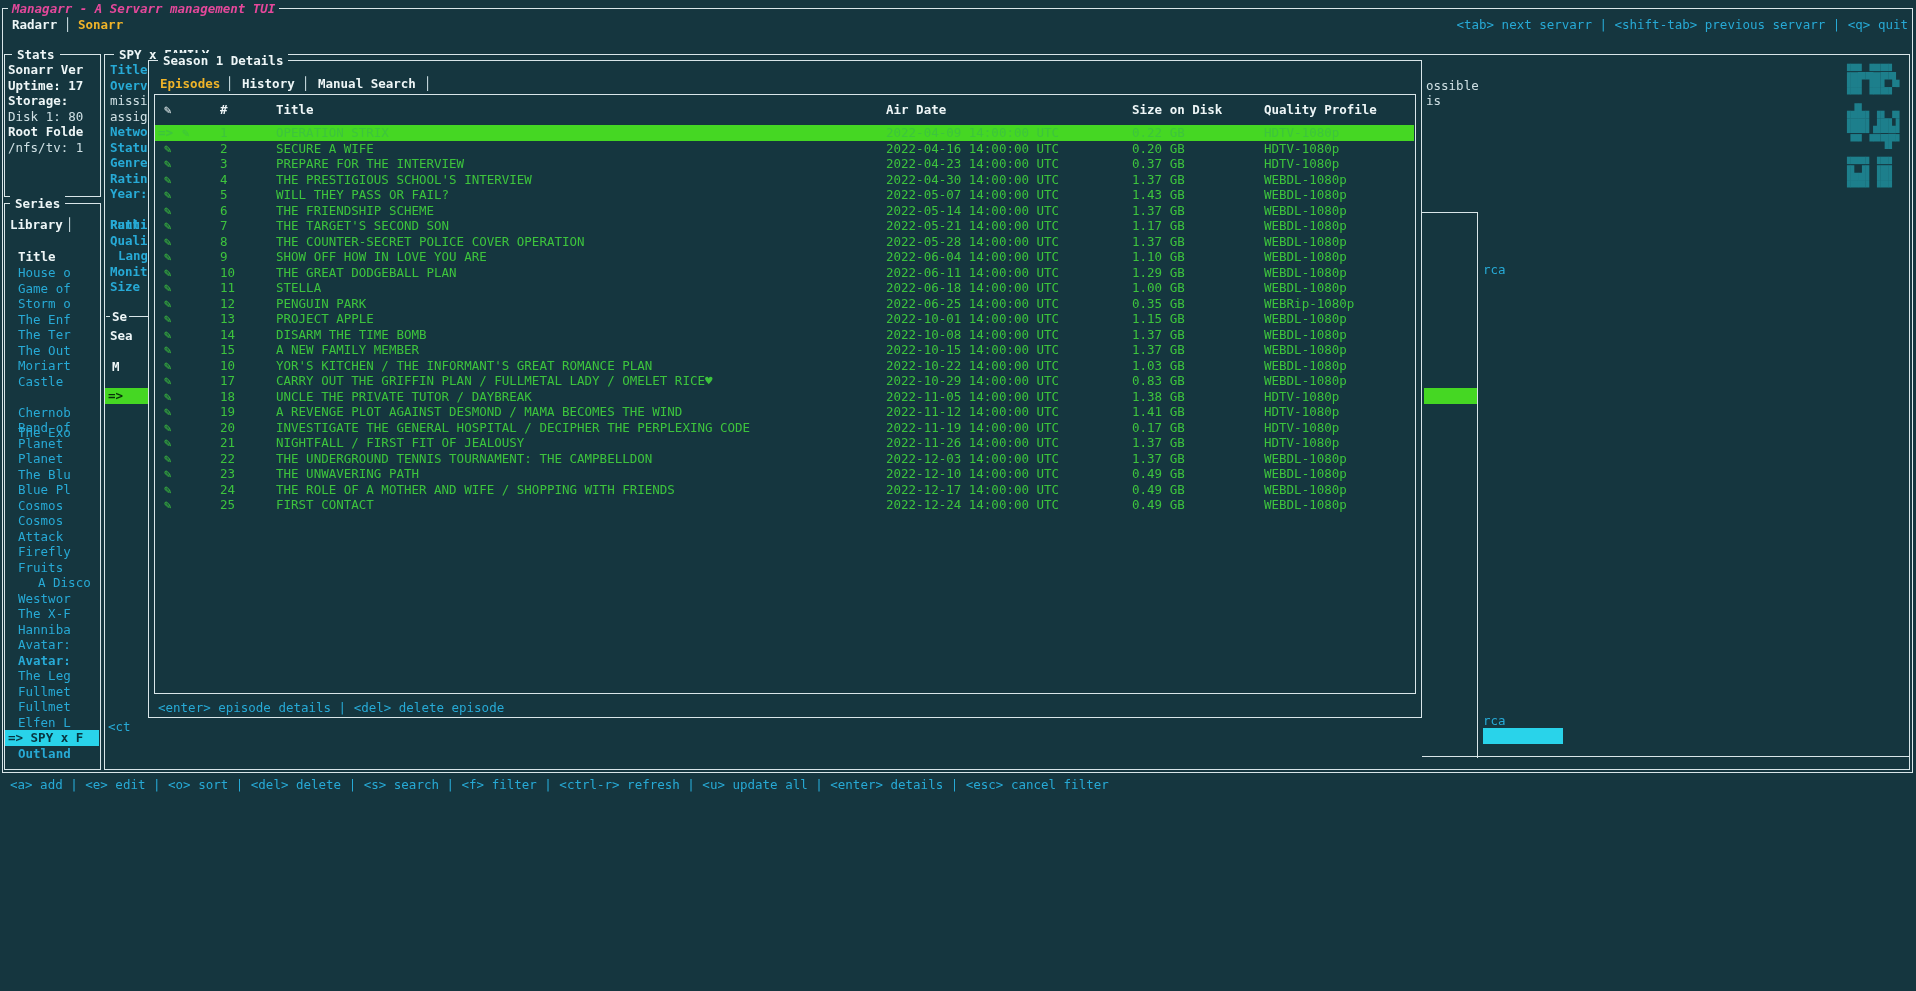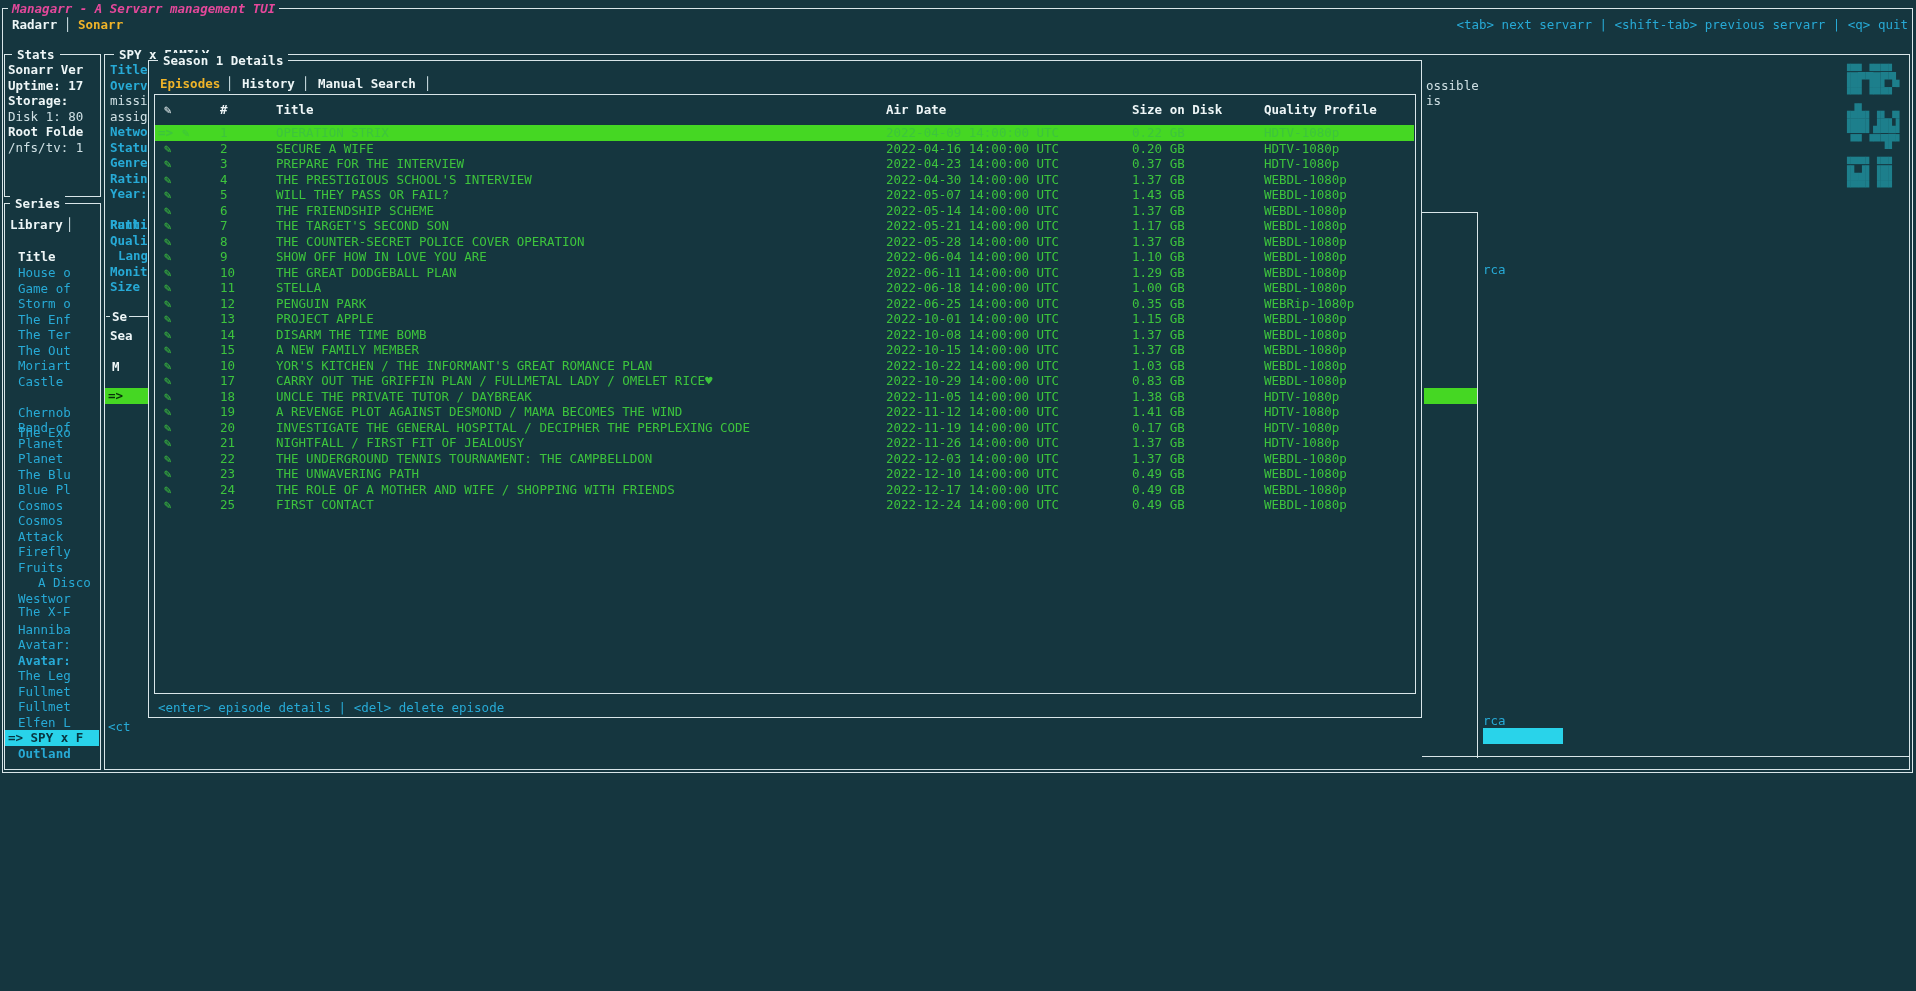--- a/index.html
+++ b/index.html
@@ -86,21 +86,21 @@
       <span class="t cyan series-item" style="left: 14px; top: 248px;">Planet</span>
       <span class="t cyan series-item" style="left: 14px; top: 263.5px;">The Blu</span>
       <span class="t cyan series-item" style="left: 14px; top: 279px;">Blue Pl</span>
       <span class="t cyan series-item" style="left: 14px; top: 294.5px;">Cosmos</span>
       <span class="t cyan series-item" style="left: 14px; top: 310px;">Cosmos</span>
       <span class="t cyan series-item" style="left: 14px; top: 325.5px;">Attack</span>
       <span class="t cyan series-item" style="left: 14px; top: 341px;">Firefly</span>
       <span class="t cyan series-item" style="left: 14px; top: 356.5px;">Fruits</span>
       <span class="t cyan series-item" style="left: 14px; top: 372px; margin-left: 20px;">A Disco</span>
       <span class="t cyan series-item" style="left: 14px; top: 387.5px;">Westwor</span>
-      <span class="t cyan series-item" style="left: 14px; top: 403px; font-family: Liberation Mono, monospace;">The X-F</span>
+      <span class="t cyan series-item" style="left: 14px; top: 403px;">The X-F</span>
       <span class="t cyan series-item" style="left: 14px; top: 418.5px;">Hanniba</span>
       <span class="t cyan series-item" style="left: 14px; top: 434px;">Avatar:</span>
       <span class="t white bold series-item" style="left: 14px; top: 449.5px;">Avatar:</span>
       <span class="t cyan series-item" style="left: 14px; top: 465px;">The Leg</span>
       <span class="t cyan series-item" style="left: 14px; top: 480.5px;">Fullmet</span>
       <span class="t cyan series-item" style="left: 14px; top: 496px;">Fullmet</span>
       <span class="t cyan series-item" style="left: 14px; top: 511.5px;">Elfen L</span>
       <div class="sel-row hl-cyan" style="left: 1px; top: 527px; width: 94px;">
         <span class="t" style="left: 3px; top: 0px;">=&gt; SPY x F</span>
       </div>
@@ -400,14 +400,15 @@
     <span class="num">25</span>
     <span class="title">FIRST CONTACT</span>
     <span class="air">2022-12-24 14:00:00 UTC</span>
     <span class="size">0.49 GB</span>
     <span class="quality">WEBDL-1080p</span>
   </div>
     </div>
 
   <span class="t cyan" style="left:158px;top:700px;">&lt;enter&gt; episode details | &lt;del&gt; delete episode</span>
 
+  <span class="t cyan" style="left:10px;top:777px;">&lt;a&gt; add | &lt;e&gt; edit | &lt;o&gt; sort | &lt;del&gt; delete | &lt;s&gt; search | &lt;f&gt; filter | &lt;ctrl-r&gt; refresh | &lt;u&gt; update all | &lt;enter&gt; details | &lt;esc&gt; cancel filter</span>
 
 </div>
 
 </body></html>

